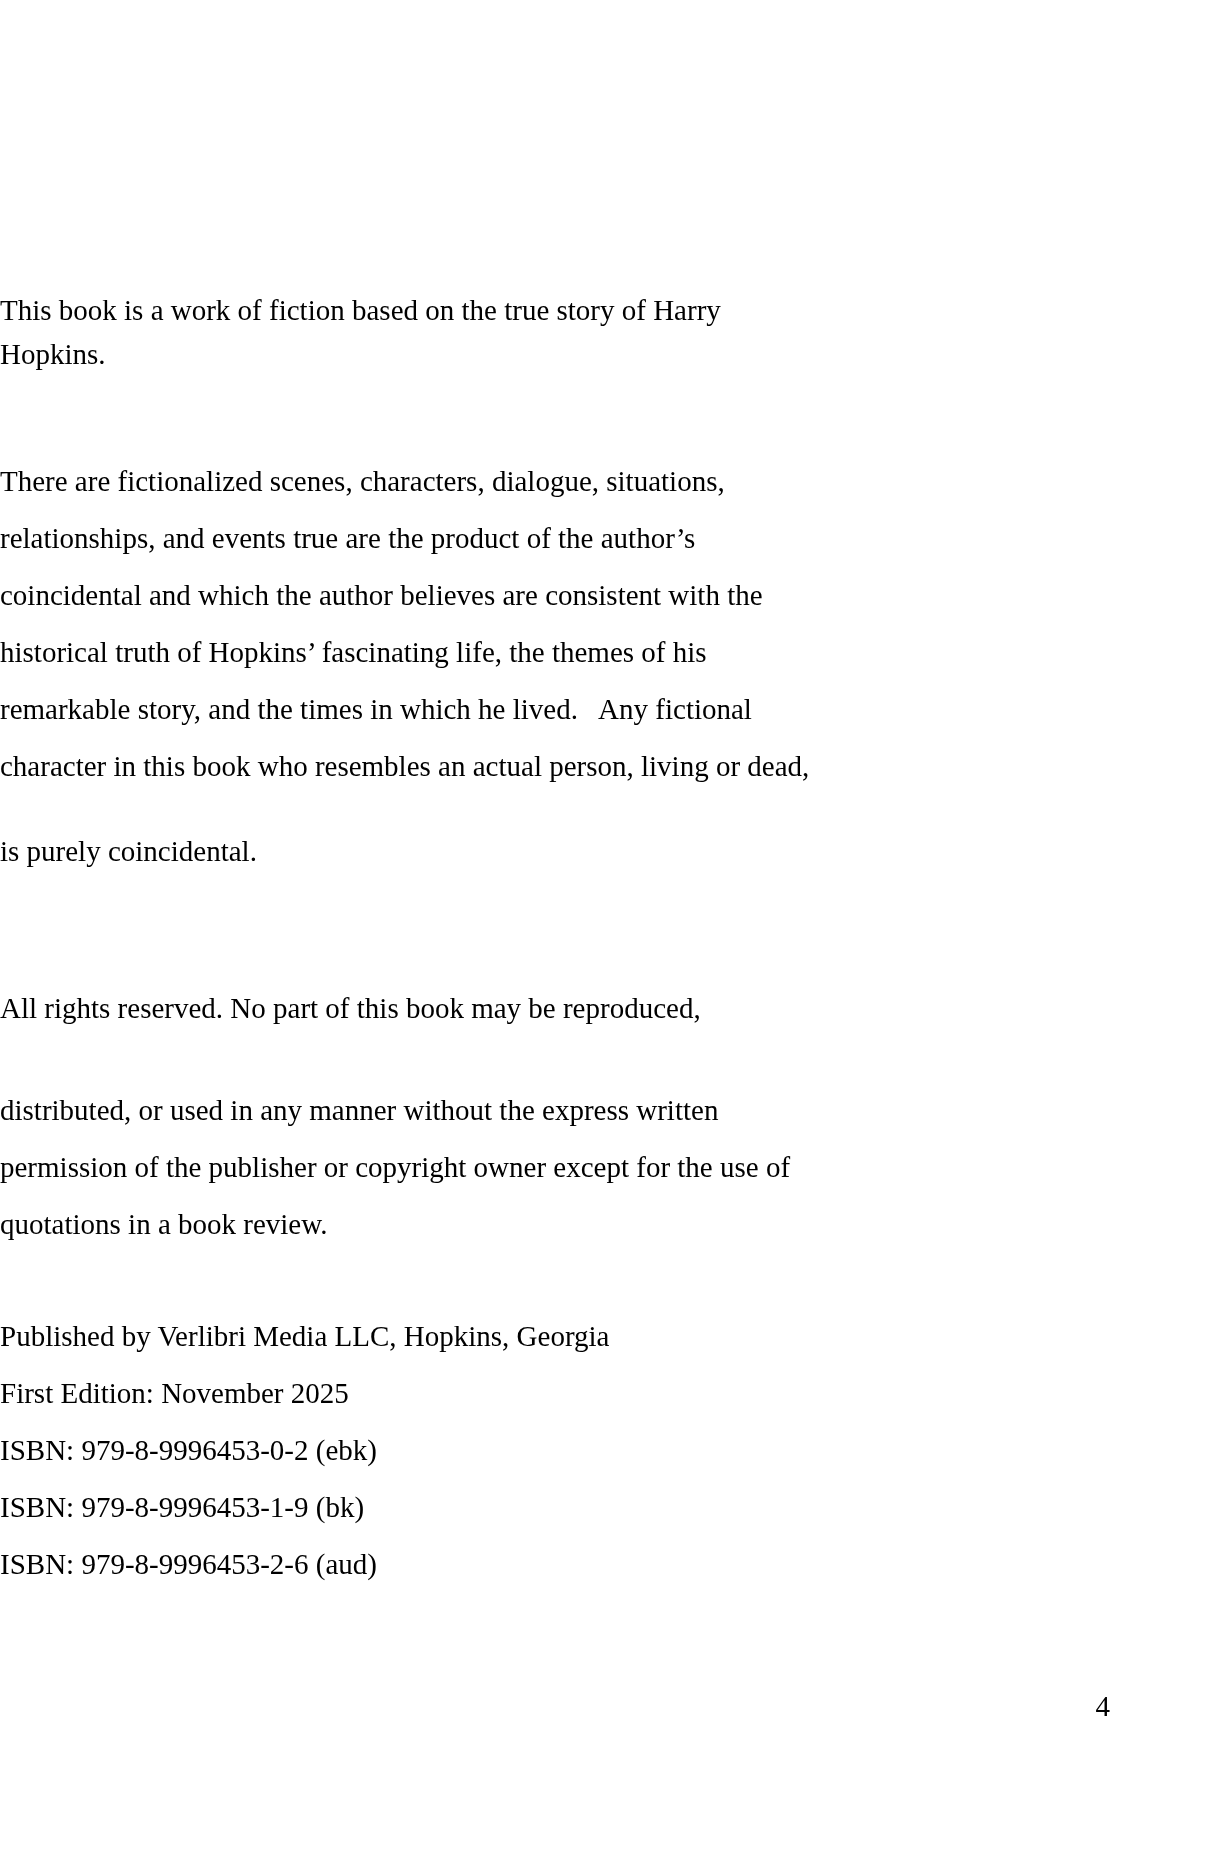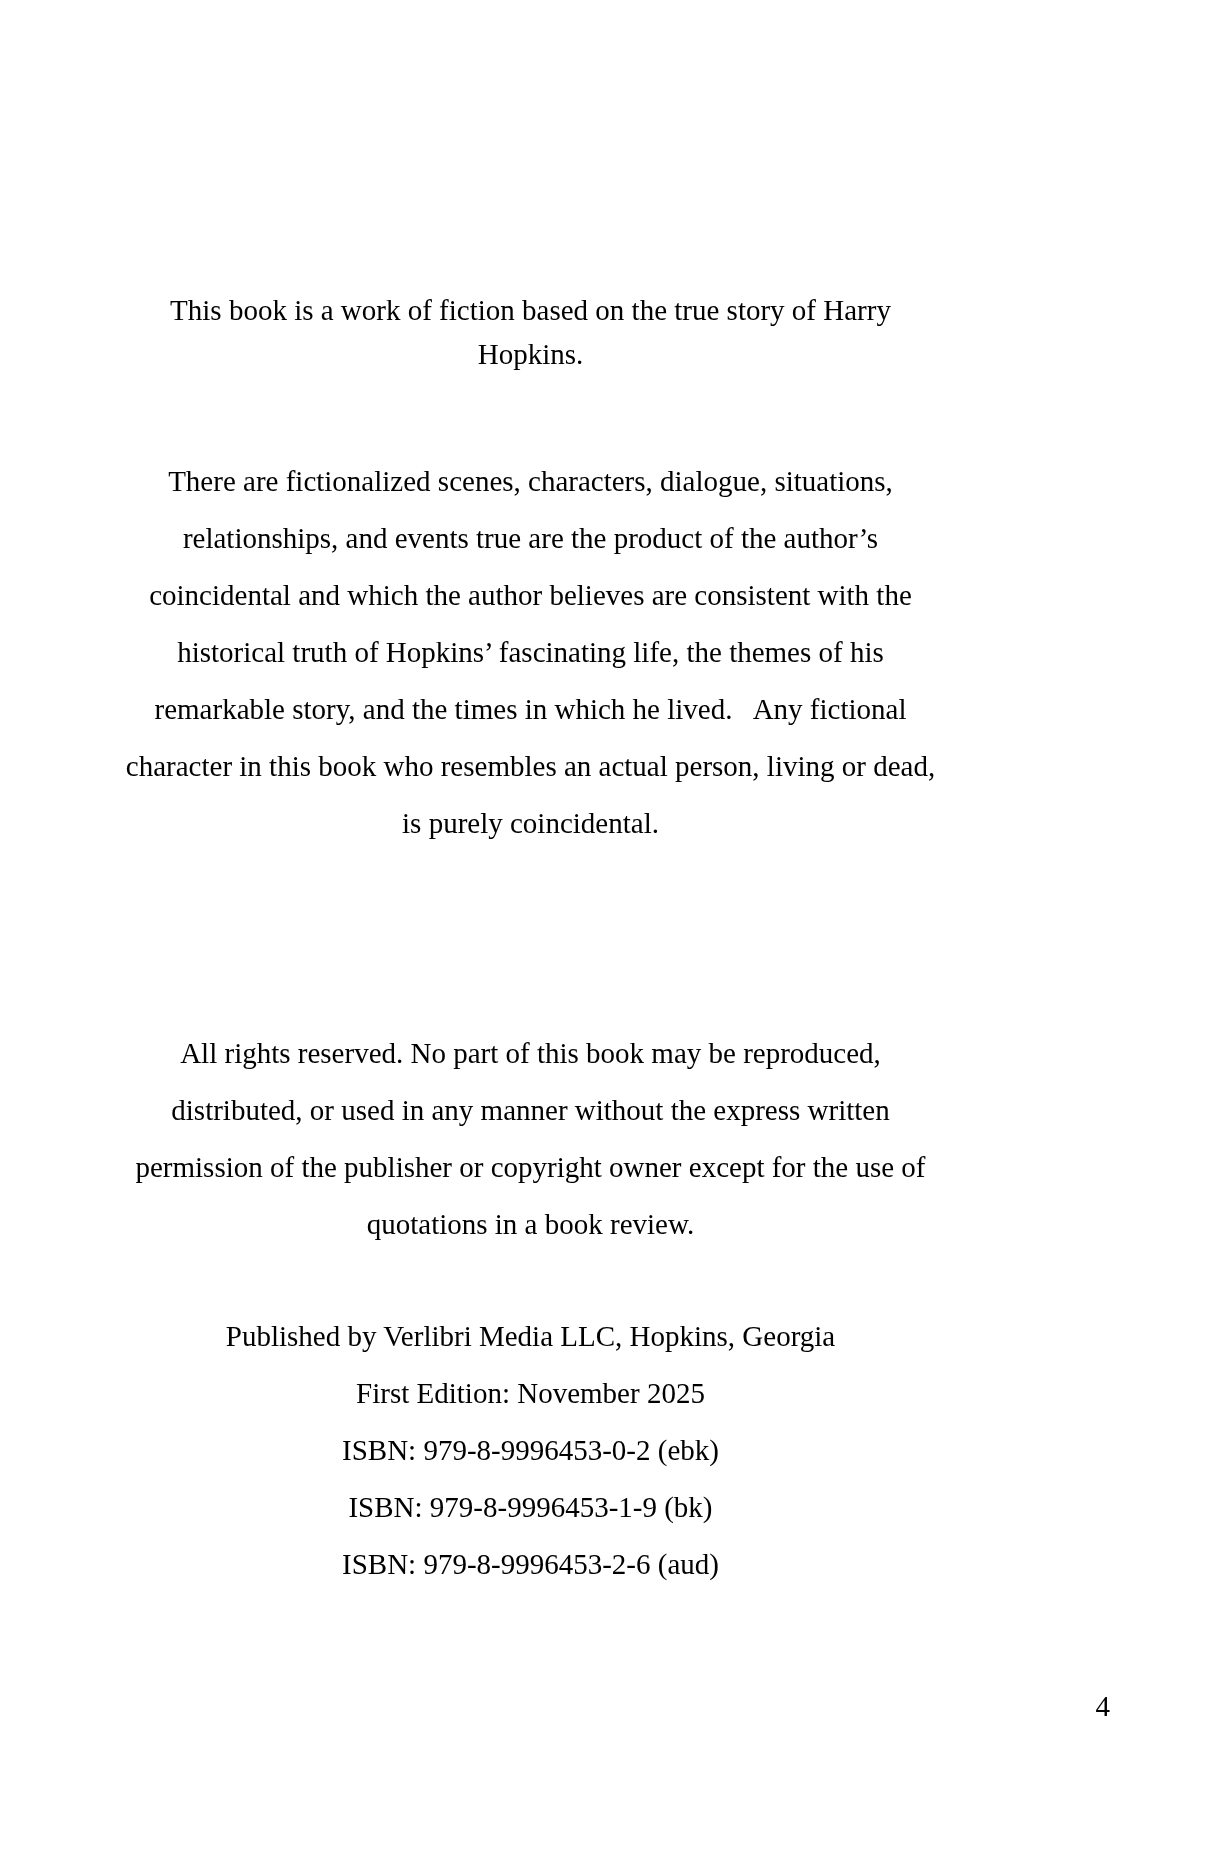--- a/index.html
+++ b/index.html
@@ -4,21 +4,21 @@
   <style>
     html, body { margin: 0; padding: 0; background: #ffffff; }
     body {
       width: 1223px; height: 1850px; position: relative; overflow: hidden;
       font-family: "Liberation Serif", "DejaVu Serif", serif;
       color: #000000;
     }
     .page { position: absolute; left: 0; top: 0; width: 1223px; height: 1850px; }
     .line {
       position: absolute; left: 0; width: 1061px;
-      text-align: center; font-size: 29px; line-height: 40px; height: 40px;
+      text-align: left; font-size: 29px; line-height: 40px; height: 40px;
       white-space: pre;
     }
     .pagenum {
       position: absolute; left: 1040px; width: 70px; top: 1686px;
       text-align: right; font-size: 29px; line-height: 40px;
     }
   </style>
 </head>
 <body>
 
@@ -29,26 +29,26 @@
     <div class="line" style="top:334px">Hopkins.</div>
   </div>
 
   <div>
     <div class="line" style="top:461px">There are fictionalized scenes, characters, dialogue, situations,</div>
     <div class="line" style="top:518px">relationships, and events true are the product of the author’s</div>
     <div class="line" style="top:575px">coincidental and which the author believes are consistent with the</div>
     <div class="line" style="top:632px">historical truth of Hopkins’ fascinating life, the themes of his</div>
     <div class="line" style="top:689px">remarkable story, and the times in which he lived.   Any fictional</div>
     <div class="line" style="top:746px">character in this book who resembles an actual person, living or dead,</div>
-    <div class="line" style="top:803px">is purely coincidental.</div>
+    <div class="line" style="top:831px">is purely coincidental.</div>
   </div>
 
 
   <div>
-    <div class="line" style="top:1033px">All rights reserved. No part of this book may be reproduced,</div>
+    <div class="line" style="top:988px">All rights reserved. No part of this book may be reproduced,</div>
     <div class="line" style="top:1090px">distributed, or used in any manner without the express written</div>
     <div class="line" style="top:1147px">permission of the publisher or copyright owner except for the use of</div>
     <div class="line" style="top:1204px">quotations in a book review.</div>
   </div>
 
   <div>
     <div class="line" style="top:1316px">Published by Verlibri Media LLC, Hopkins, Georgia</div>
     <div class="line" style="top:1373px">First Edition: November 2025</div>
     <div class="line" style="top:1430px">ISBN: 979-8-9996453-0-2 (ebk)</div>
     <div class="line" style="top:1487px">ISBN: 979-8-9996453-1-9 (bk)</div>

